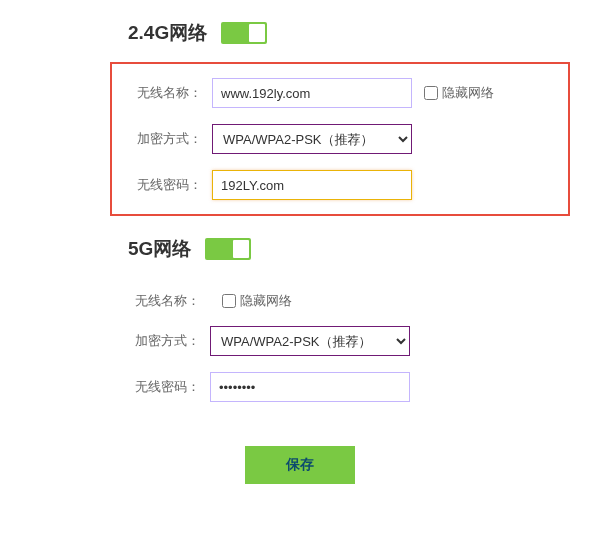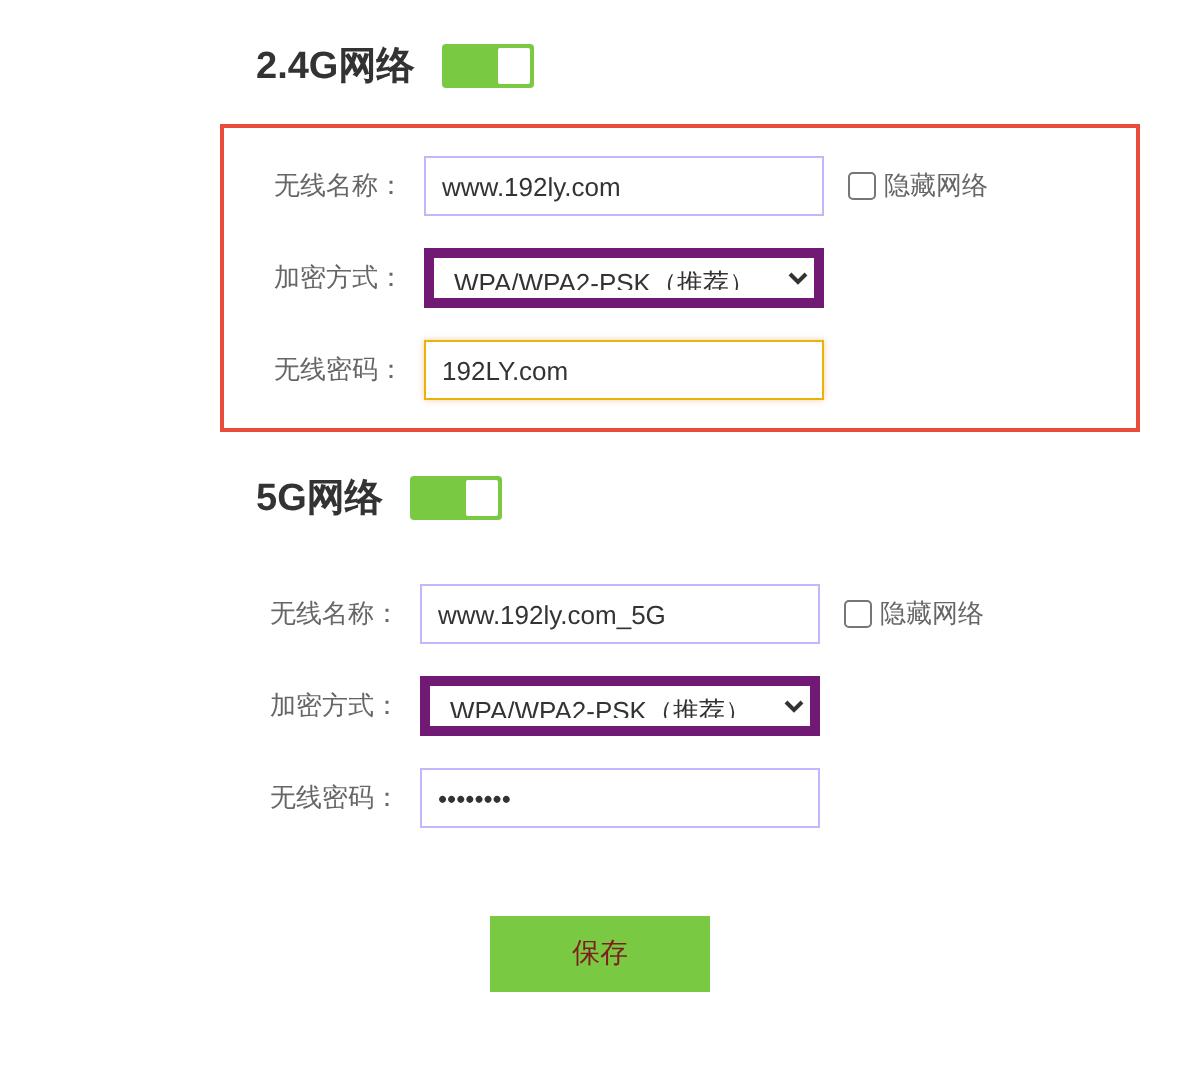--- a/index.html
+++ b/index.html
@@ -76,21 +76,21 @@
       outline: none;
     }
     .text-input.focused {
       border: 1px solid #eab308;
       box-shadow: 0 0 3px rgba(240,160,80,0.5);
     }
     .select {
       width: 200px;
       height: 30px;
       padding: 4px 6px;
-      border: 5px solid #701a75;
+      border: 1px solid #701a75;
       font-size: 13px;
       color: #333;
       background: #fff;
     }
     .checkbox-wrap {
       display: flex;
       align-items: center;
       margin-left: 12px;
     }
     .checkbox {
@@ -99,26 +99,27 @@
       margin-right: 4px;
     }
     .save-row {
       display: flex;
       justify-content: center;
       margin-top: 30px;
       position: relative;
     }
     .save-btn {
       background: #7ac943;
-      color: #7f1d1d;
+      color: #0c4a6e;
       border: none;
       width: 110px;
       height: 38px;
       font-size: 14px;
       cursor: pointer;
+      font-weight: bold;
     }
     .watermark {
       position: absolute;
       right: 20px;
       bottom: -4px;
       font-size: 26px;
       font-weight: bold;
       color: #4db8ff;
       font-style: italic;
       letter-spacing: 2px;
@@ -156,21 +157,20 @@
 </div>
 
 <div class="section-header">
   <span class="section-title">5G网络</span>
   <div class="toggle"></div>
 </div>
 
 <div class="form-group plain">
   <div class="form-row">
     <span class="label">无线名称：</span>
-    <input type="text" class="text-input" value="www.192ly.com_5G" style="">
     <label class="checkbox-wrap">
       <input type="checkbox" class="checkbox" style="">
       <span>隐藏网络</span>
     </label>
   </div>
   <div class="form-row">
     <span class="label">加密方式：</span>
     <select class="select">
       <option>WPA/WPA2-PSK（推荐）</option>
     </select>

